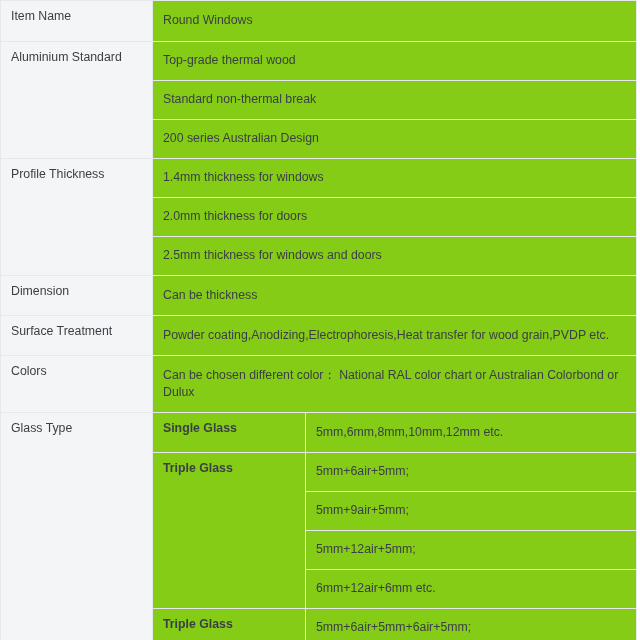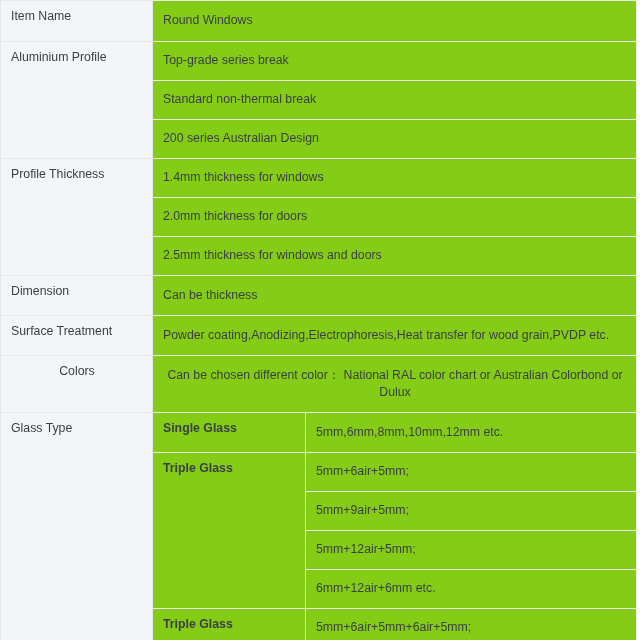--- a/index.html
+++ b/index.html
@@ -49,41 +49,41 @@
   .r2 { height: 26px; }
 
   
   #spec-table td.sublabel {
     vertical-align: top;
     padding-top: 7px;
     font-weight: bold;
   }
 
   
-  .twoline { height: 43px; vertical-align: top; padding-top: 7px; text-align: center; }
+  .twoline { height: 43px; vertical-align: top; padding-top: 7px; }
 </style>
 </head>
 <body>
 
 <table id="spec-table">
   <colgroup>
     <col class="c-label">
     <col class="c-sub">
     <col class="c-value">
   </colgroup>
   <tbody>
 
     <tr>
       <td class="label r1">Item Name</td>
       <td class="r1" colspan="2">Round Windows</td>
     </tr>
 
     <tr>
-      <td class="label" rowspan="3">Aluminium Profile</td>
-      <td class="r2" colspan="2">Top-grade series break</td>
+      <td class="label" rowspan="3">Aluminium Standard</td>
+      <td class="r2" colspan="2">Top-grade thermal wood</td>
     </tr>
     <tr>
       <td class="r2" colspan="2">Standard non-thermal break</td>
     </tr>
     <tr>
       <td class="r2" colspan="2">200 series Australian Design</td>
     </tr>
 
     <tr>
       <td class="label" rowspan="3">Profile Thickness</td>

